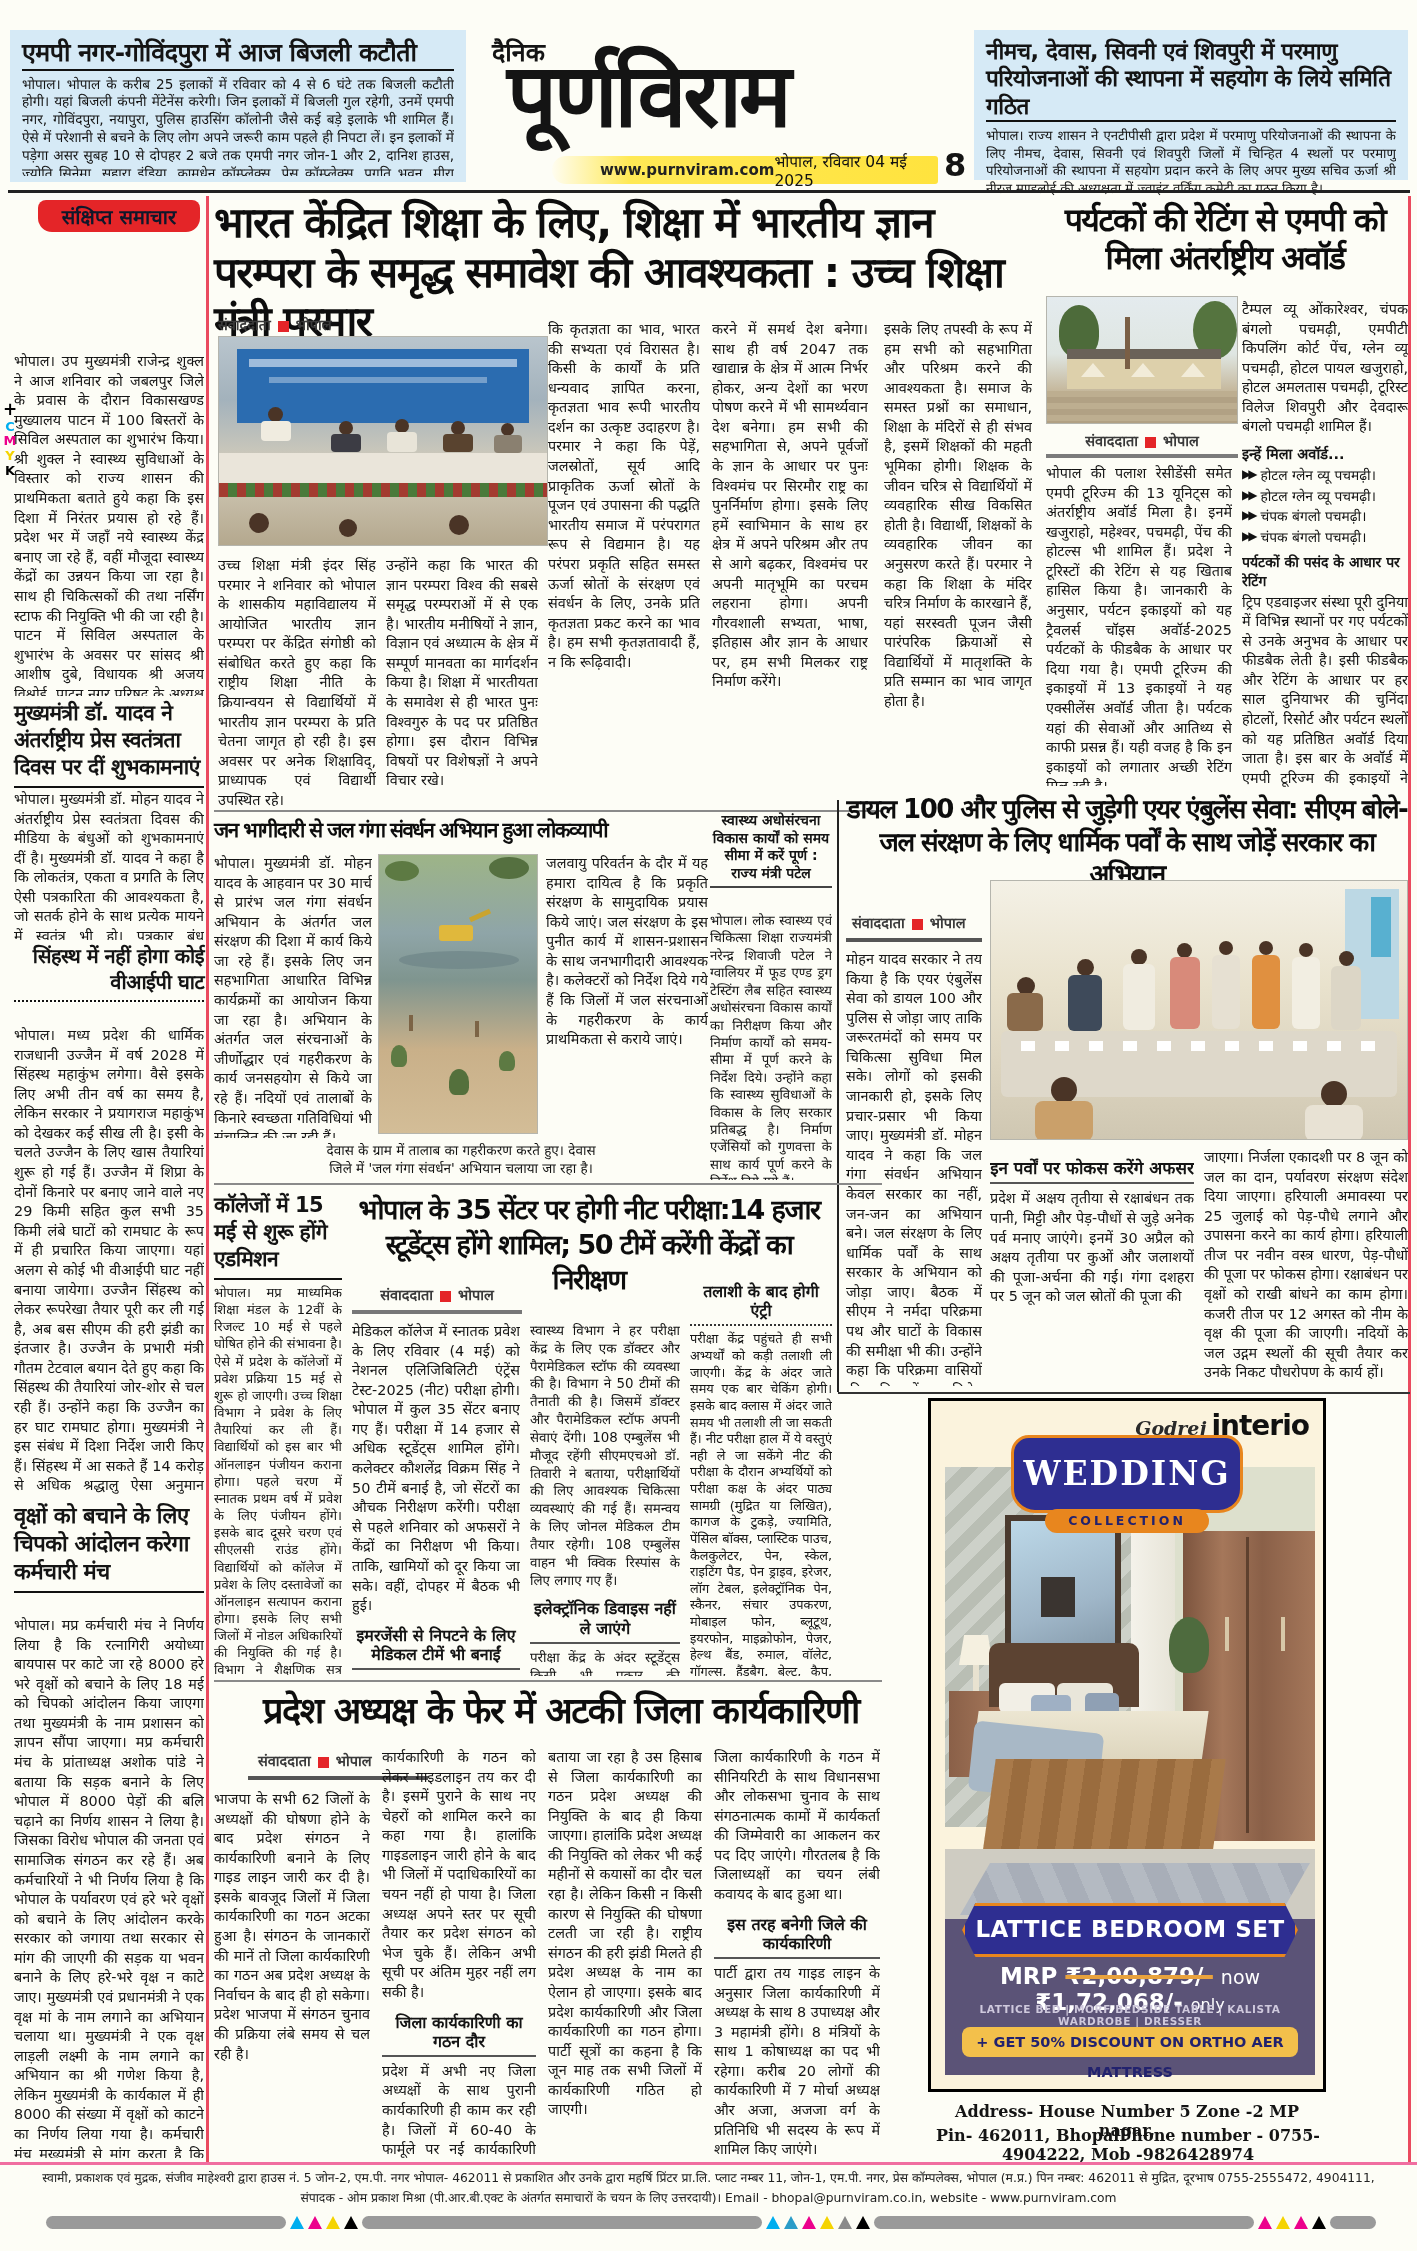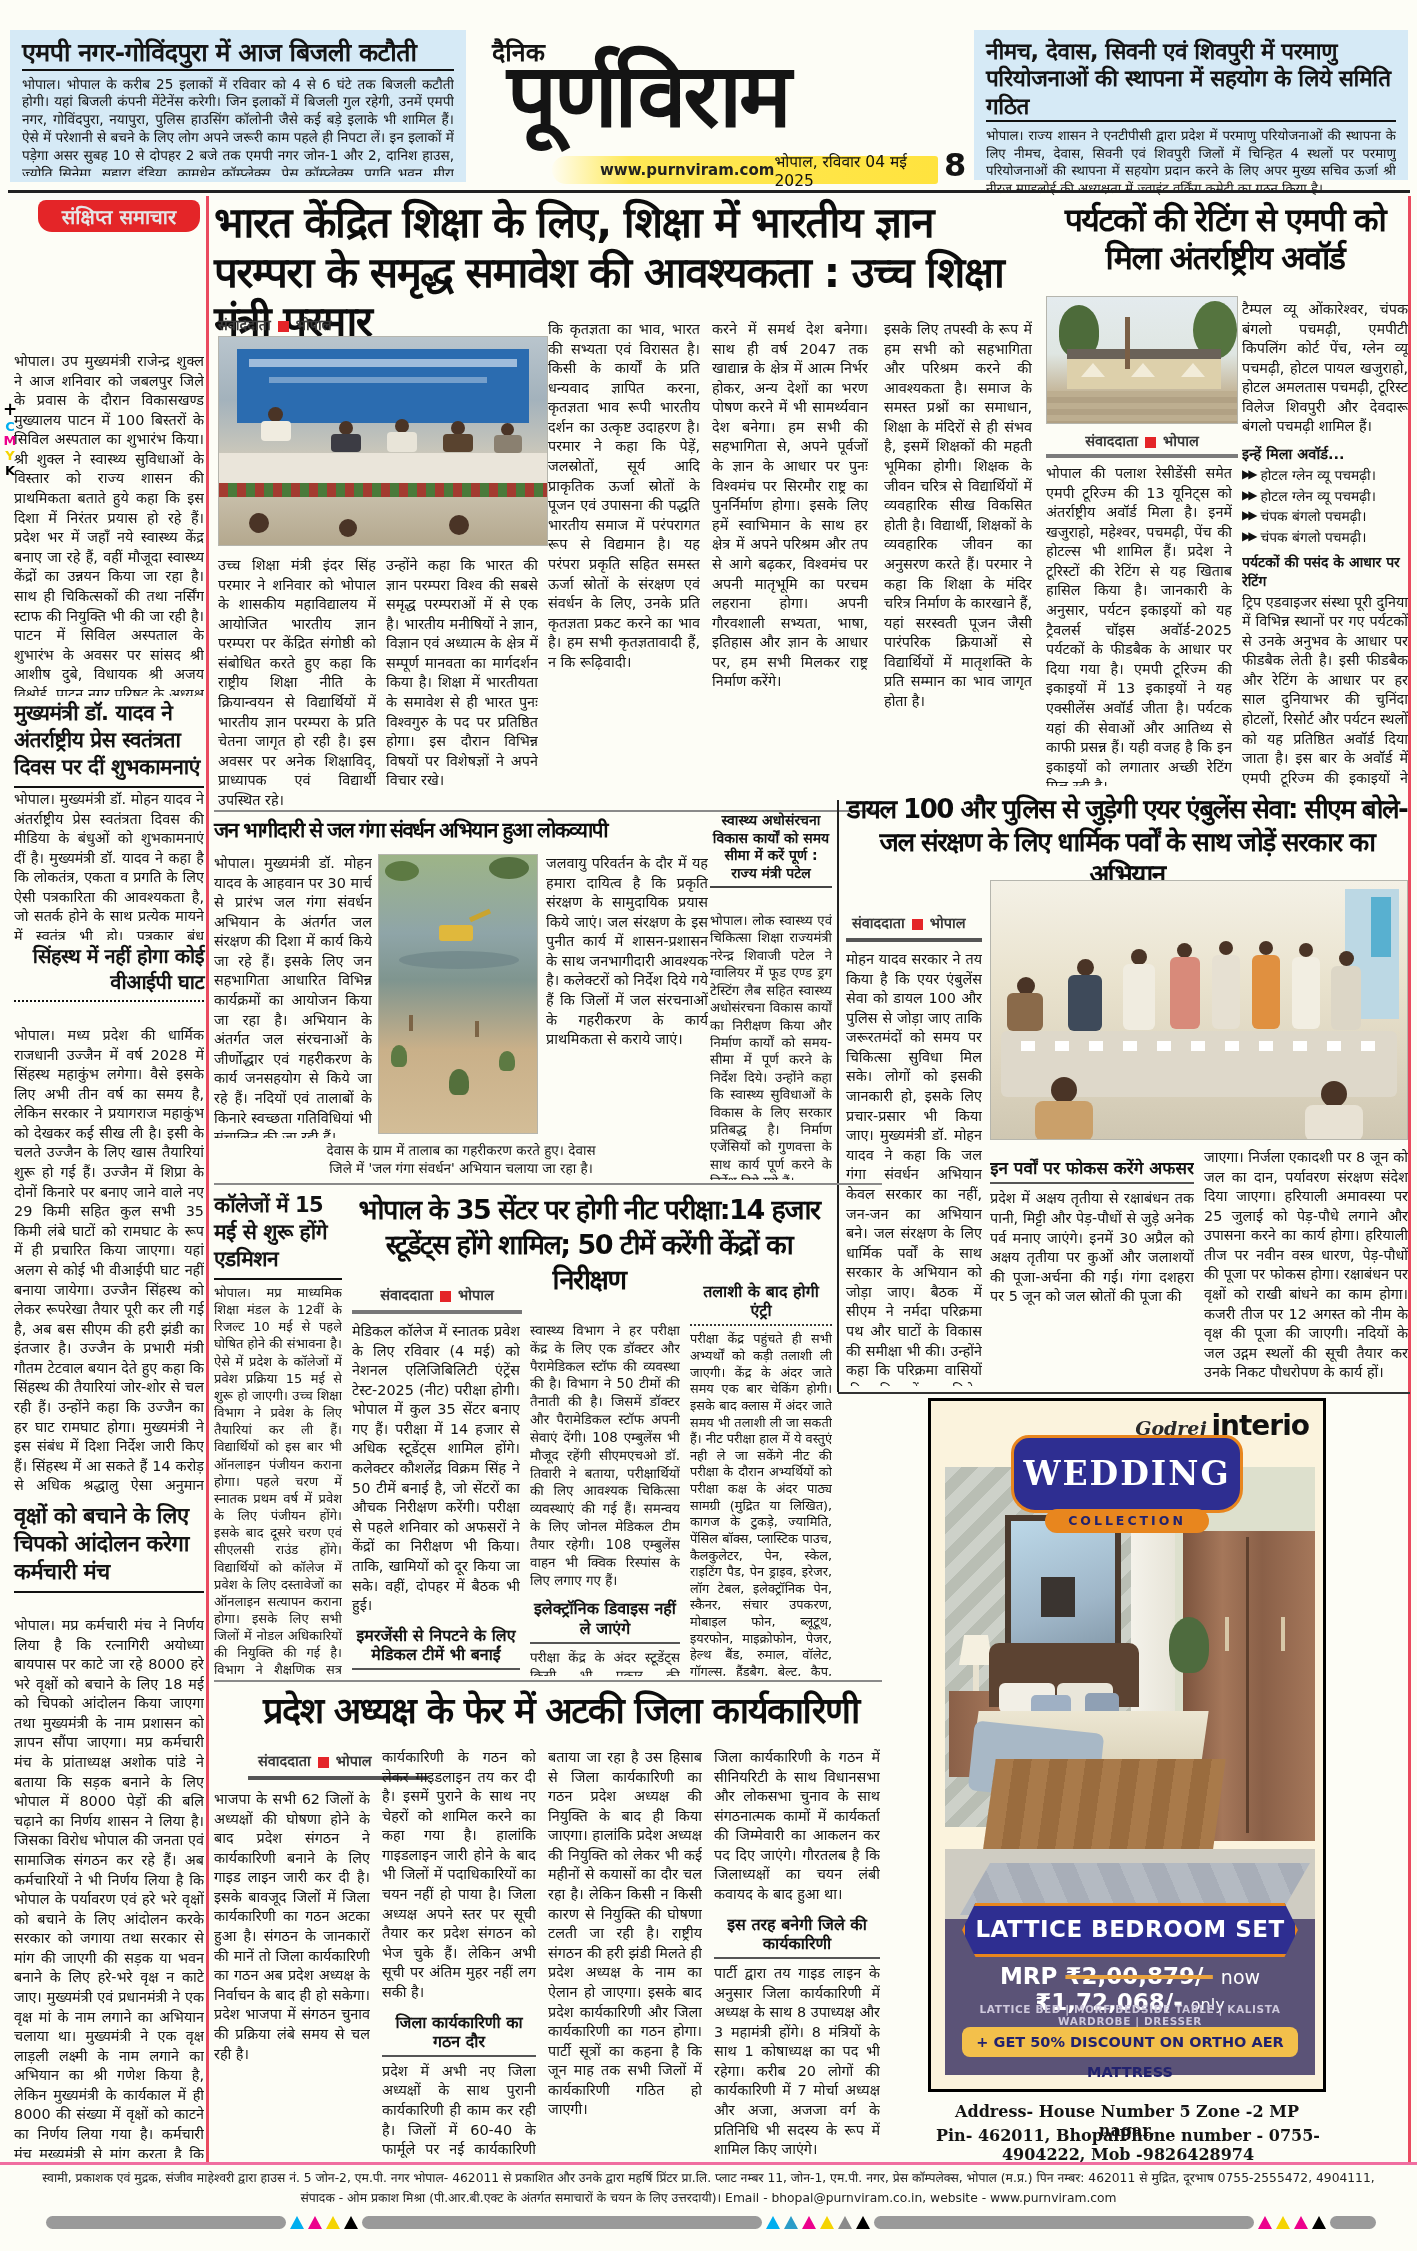--- a/index.html
+++ b/index.html
@@ -75,21 +75,21 @@
   <div class="abs bluebox" style="left:974px;top:30px;width:434px;height:150px;">
     <div class="boxhead" style="font-size:22.5px;">नीमच, देवास, सिवनी एवं शिवपुरी में परमाणु परियोजनाओं की स्थापना में सहयोग के लिये समिति गठित</div>
     <div class="body-sm just ovh" style="height:78px;font-size:13.2px;">भोपाल। राज्य शासन ने एनटीपीसी द्वारा प्रदेश में परमाणु परियोजनाओं की स्थापना के लिए नीमच, देवास, सिवनी एवं शिवपुरी जिलों में चिन्हित 4 स्थलों पर परमाणु परियोजनाओं की स्थापना में सहयोग प्रदान करने के लिए अपर मुख्य सचिव ऊर्जा श्री नीरज मण्डलोई की अध्यक्षता में ज्वाइंट वर्किंग कमेटी का गठन किया है।</div>
   </div>
 
   <div class="abs rule" style="left:8px;top:190px;width:1402px;height:3px;"></div>
 
   <div class="abs redline" style="left:206px;top:196px;width:3px;height:1966px;"></div>
   <div class="abs redline" style="left:1408px;top:196px;width:3px;height:1966px;"></div>
 
-  <div class="abs" style="left:38px;top:200px;width:162px;height:32px;background:#e42528;border-radius:8px 8px 14px 14px;display:flex;align-items:center;justify-content:center;color:#e5e5e5;font-weight:bold;font-size:20px;">संक्षिप्त समाचार</div>
+  <div class="abs" style="left:38px;top:200px;width:162px;height:32px;background:#e42528;border-radius:8px 8px 14px 14px;display:flex;align-items:center;justify-content:center;color:#0f172a;font-weight:bold;font-size:20px;">संक्षिप्त समाचार</div>
 
   <div class="abs vmark" style="left:1px;top:400px;">
     <div style="font-size:17px;color:#000;">+</div>
     <div style="color:#00aeef;">C</div>
     <div style="color:#ec008c;">M</div>
     <div style="color:#f5d400;">Y</div>
     <div style="color:#000;">K</div>
   </div>
 
   <div class="abs body-md just ovh" style="left:14px;top:352px;width:190px;height:344px;">भोपाल। उप मुख्यमंत्री राजेन्द्र शुक्ल ने आज शनिवार को जबलपुर जिले के प्रवास के दौरान विकासखण्ड मुख्यालय पाटन में 100 बिस्तरों के सिविल अस्पताल का शुभारंभ किया। श्री शुक्ल ने स्वास्थ्य सुविधाओं के विस्तार को राज्य शासन की प्राथमिकता बताते हुये कहा कि इस दिशा में निरंतर प्रयास हो रहे हैं। प्रदेश भर में जहाँ नये स्वास्थ्य केंद्र बनाए जा रहे हैं, वहीं मौजूदा स्वास्थ्य केंद्रों का उन्नयन किया जा रहा है। साथ ही चिकित्सकों की तथा नर्सिंग स्टाफ की नियुक्ति भी की जा रही है। पाटन में सिविल अस्पताल के शुभारंभ के अवसर पर सांसद श्री आशीष दुबे, विधायक श्री अजय विश्नोई, पाटन नगर परिषद के अध्यक्ष आचार्य जागेन्द्र सिंह एवं श्री राजकुमार पटेल भी मौजूद थे। उप मुख्यमंत्री श्री शुक्ल ने सिविल अस्पताल का शुभारंभ करने के बाद अस्पताल का भ्रमण किया और उपलब्ध स्वास्थ्य सुविधाओं का जायजा लिया।</div>

